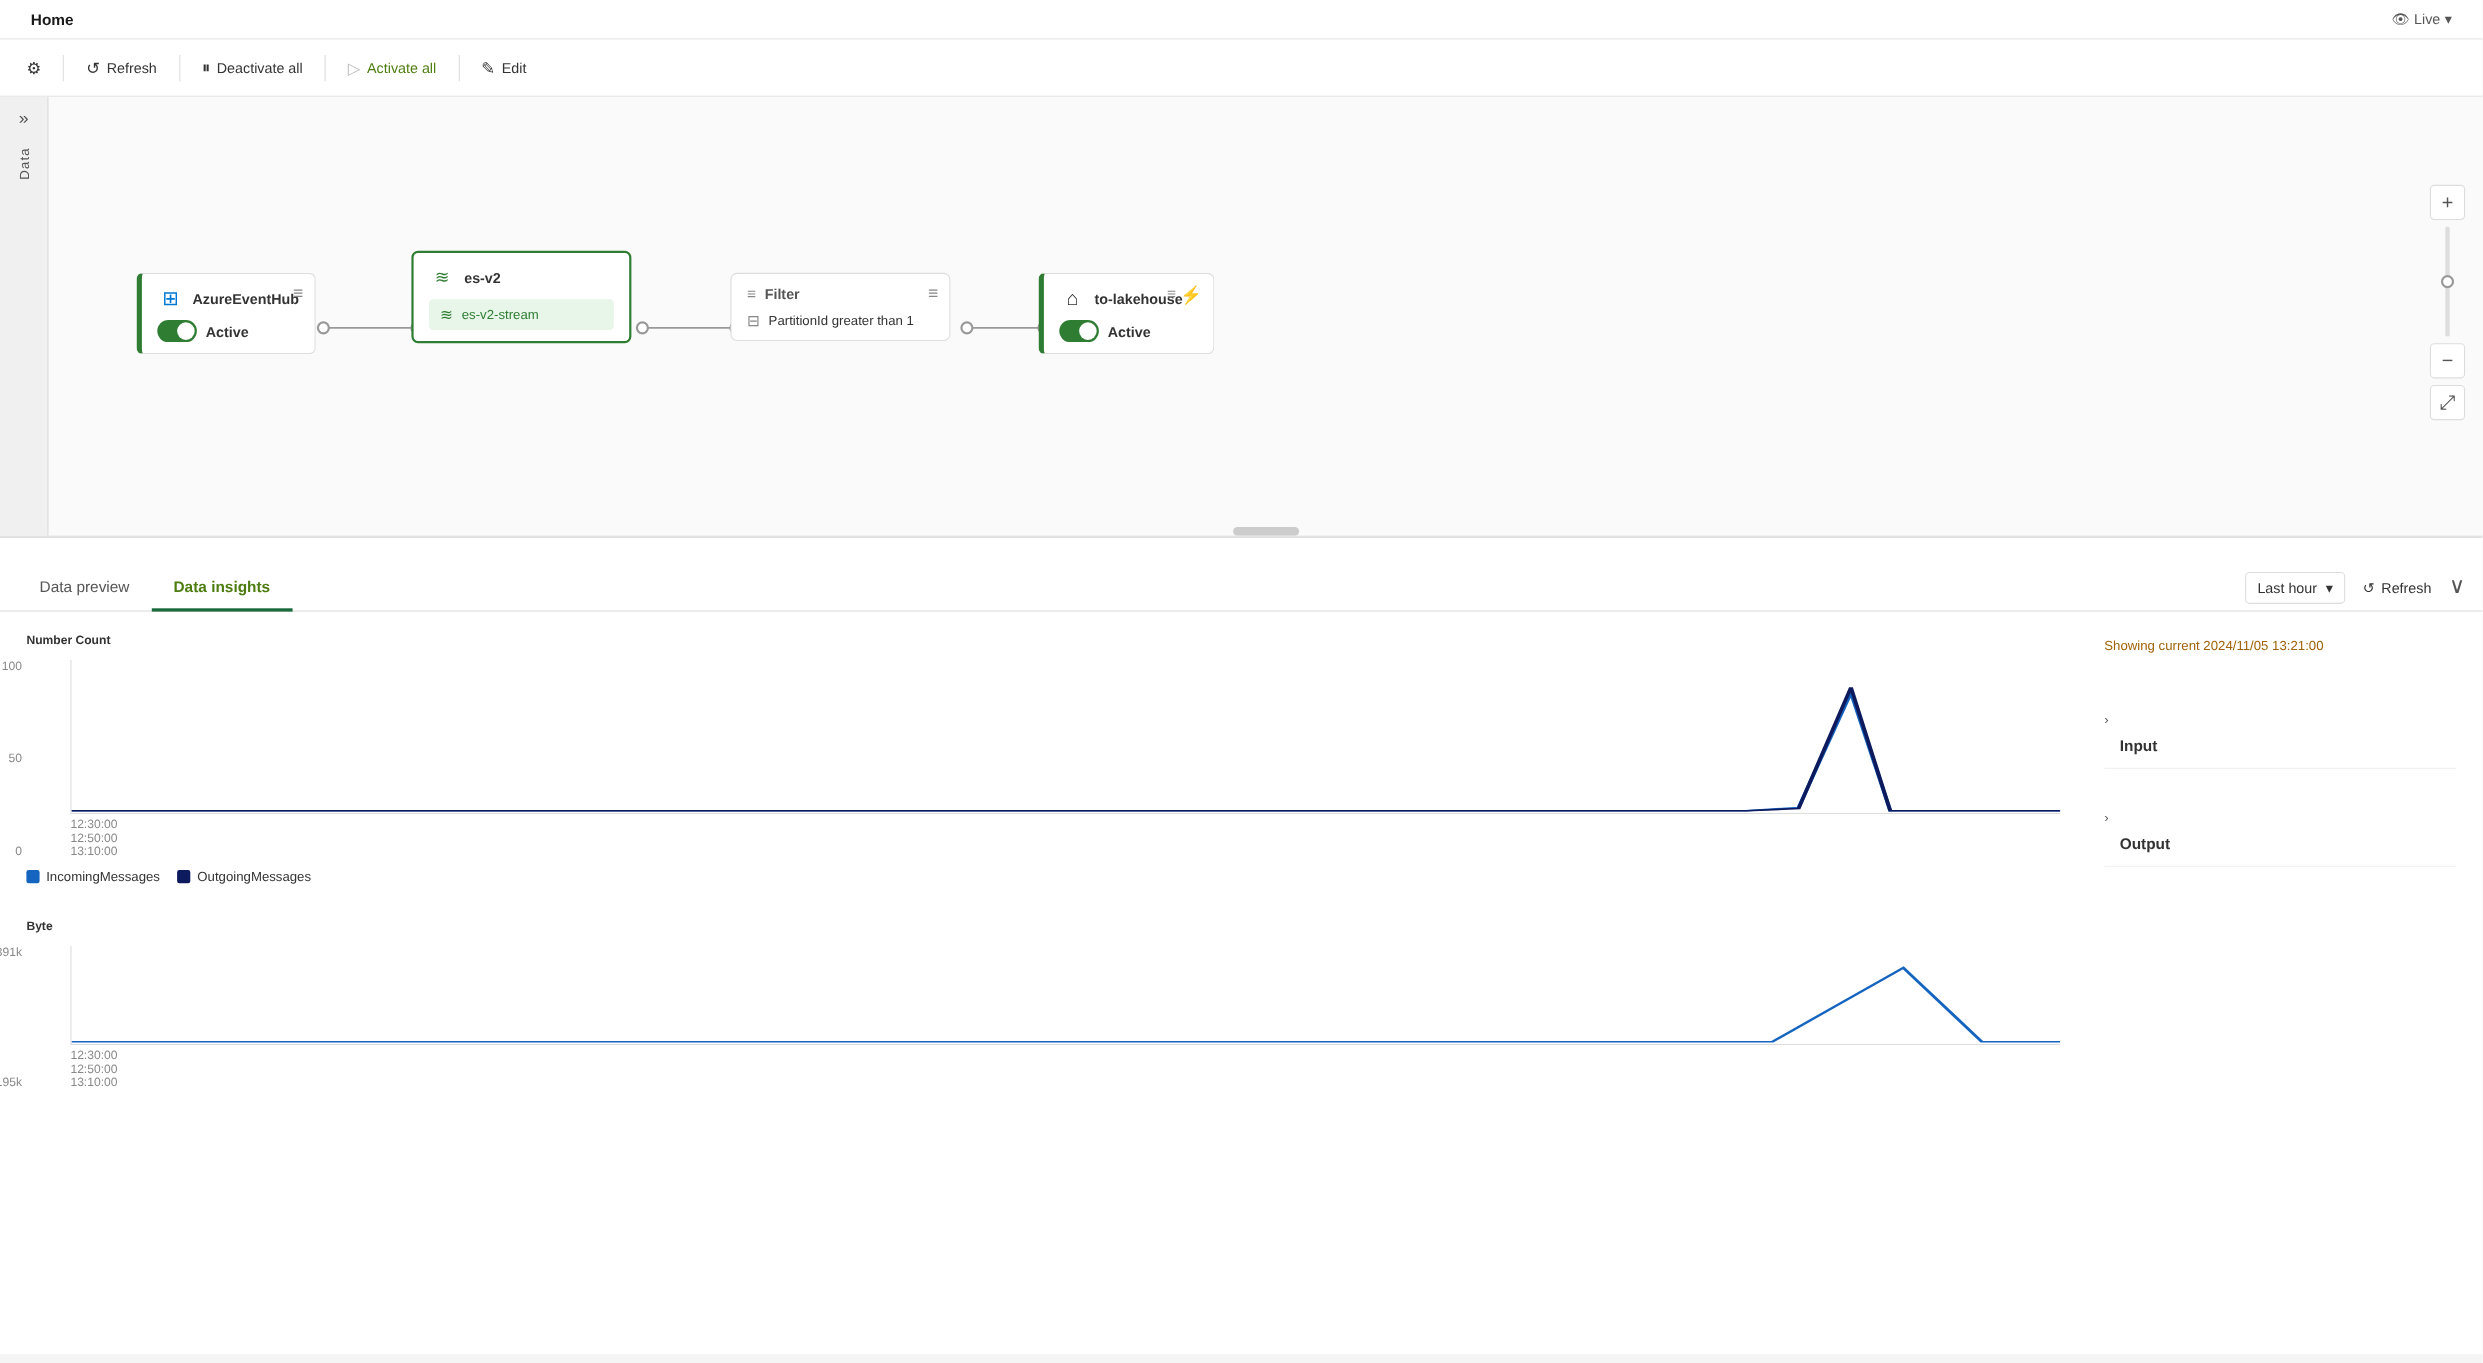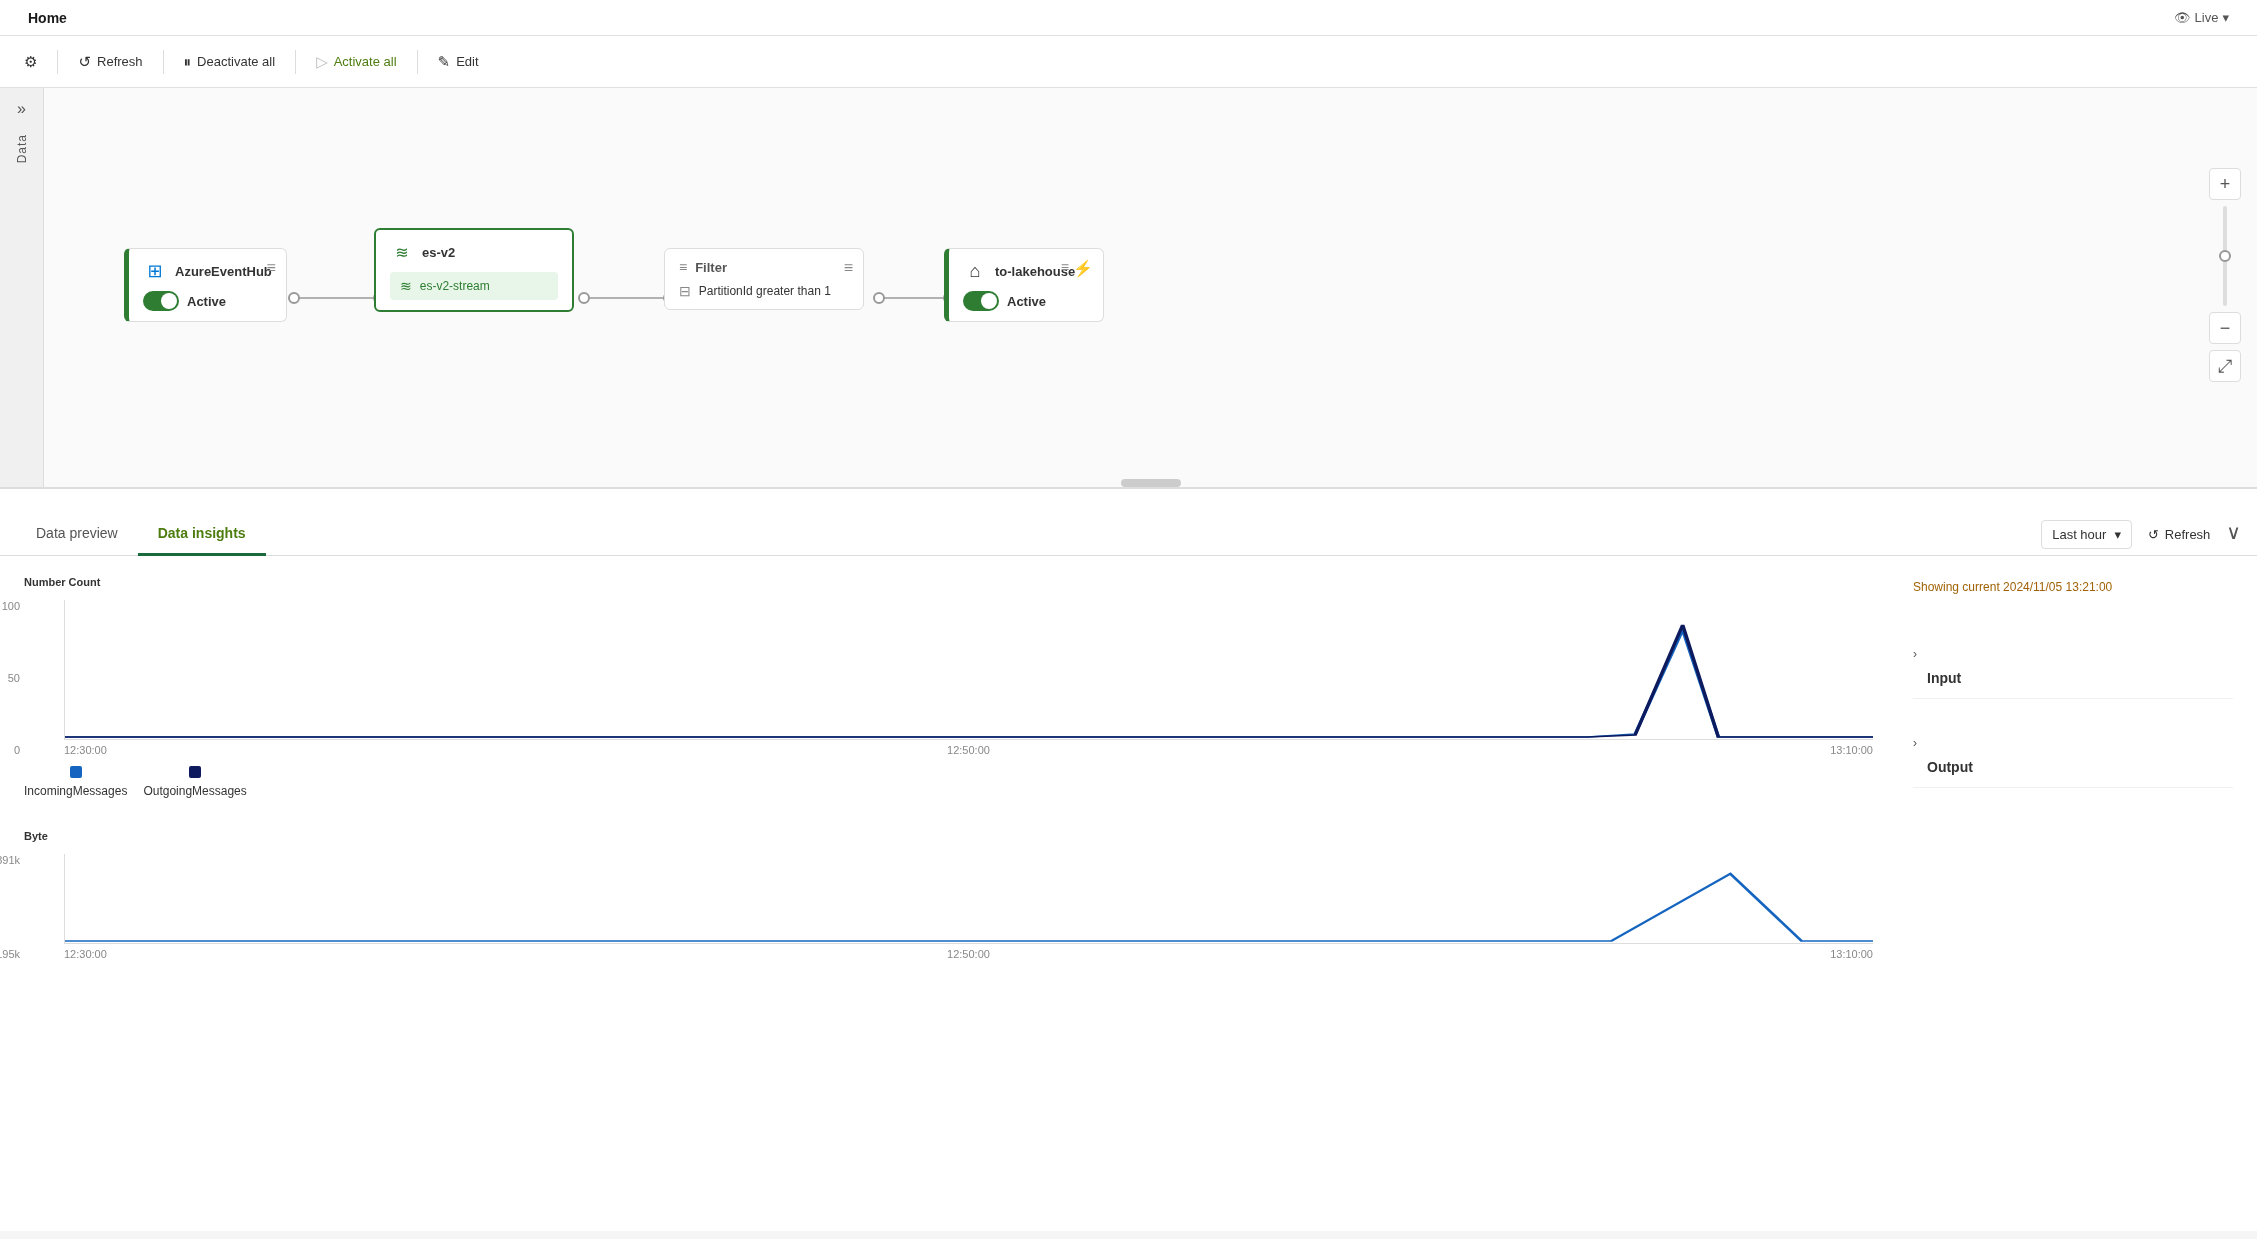--- a/index.html
+++ b/index.html
@@ -361,32 +361,32 @@
       text-align: right;
       width: 32px;
     }
     .x-axis {
       display: flex;
       justify-content: space-between;
       margin-top: 4px;
       padding-left: 0;
       font-size: 11px;
       color: #888;
+      flex-direction: column;
     }
     .chart-legend {
       display: flex;
       gap: 16px;
       margin-top: 10px;
     }
     .legend-item {
       display: flex;
       align-items: center;
       gap: 6px;
       font-size: 12px;
-      flex-direction: column;
     }
     .legend-dot {
       width: 12px;
       height: 12px;
       border-radius: 2px;
     }
 
     
     .info-panel {
       width: 320px;

